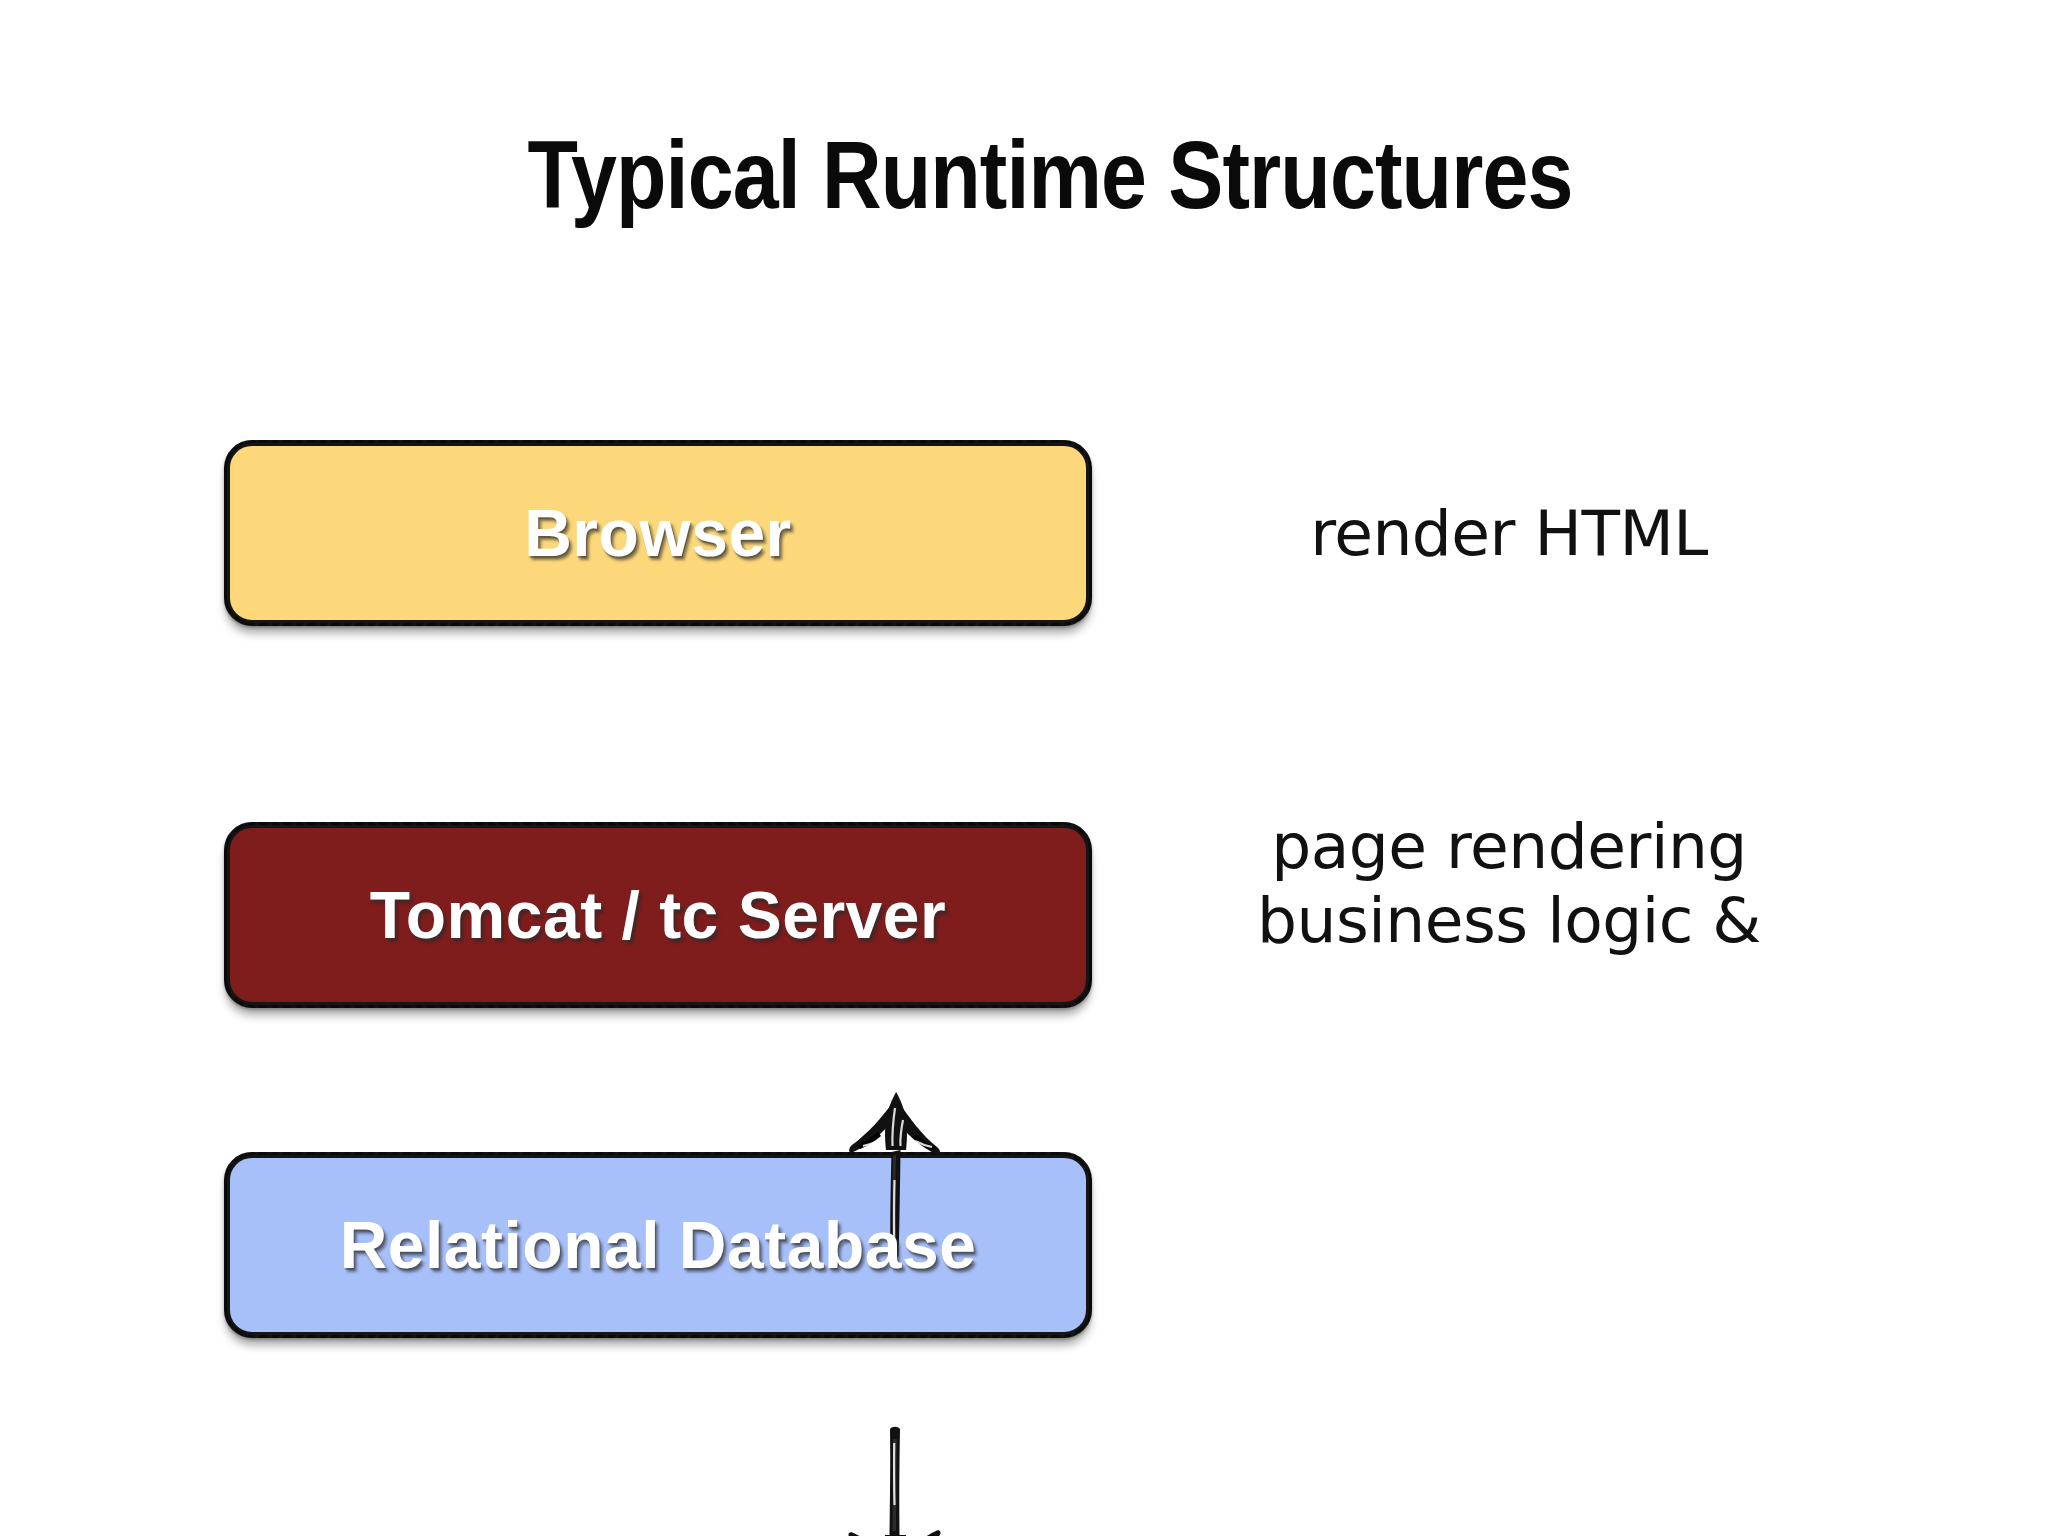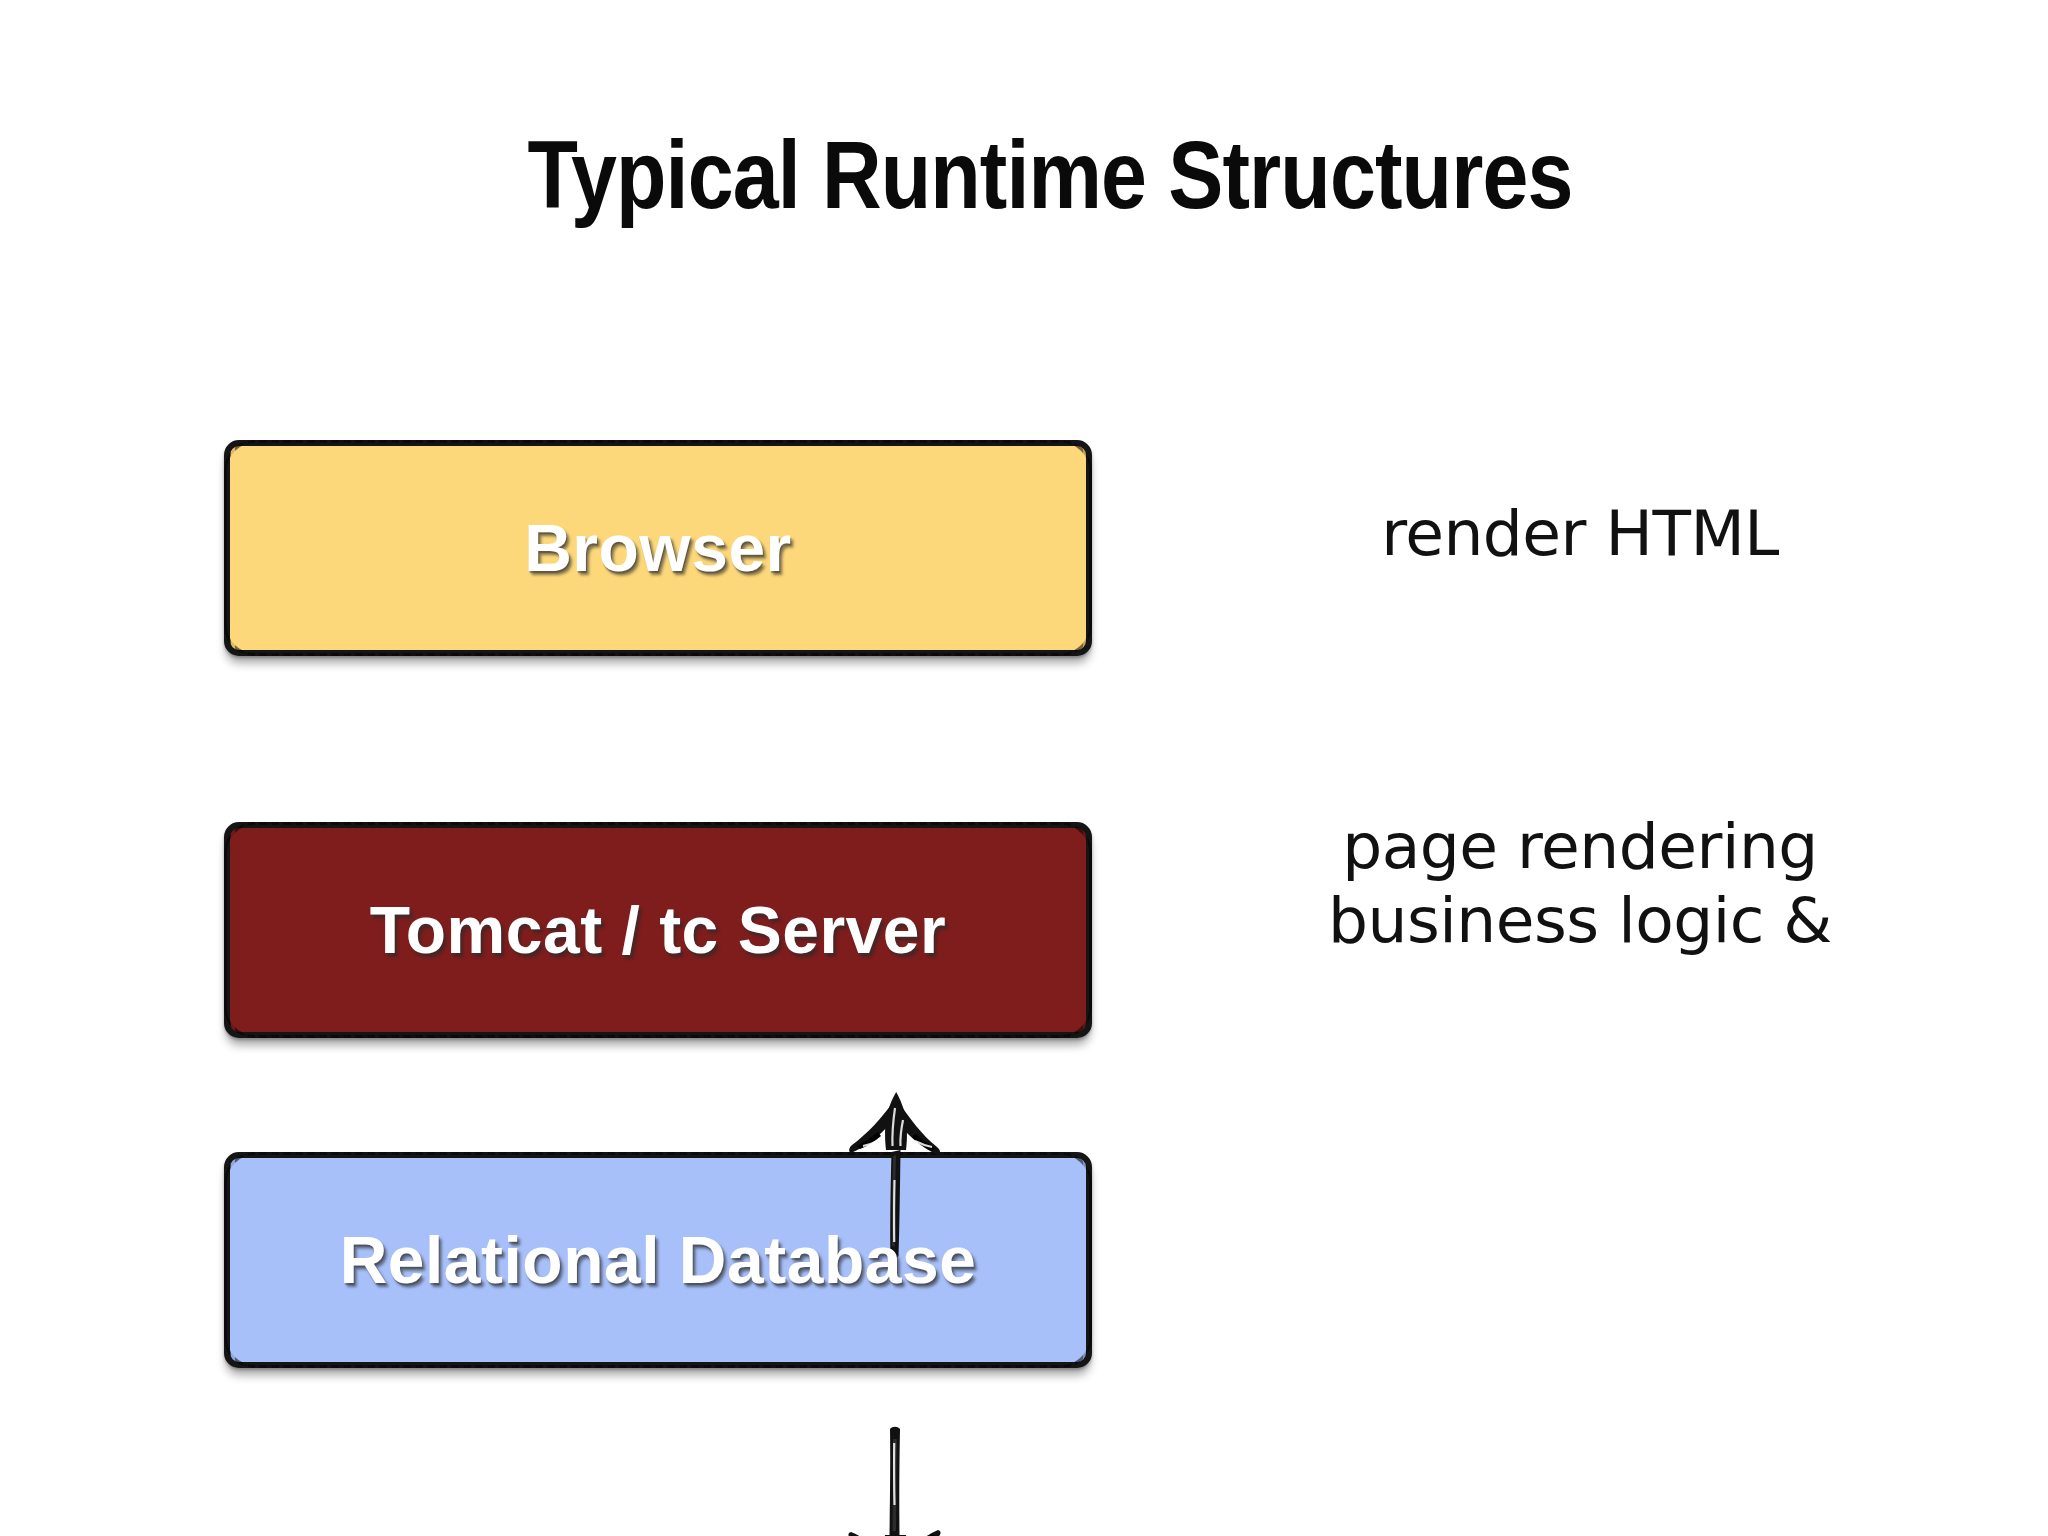--- a/index.html
+++ b/index.html
@@ -47,22 +47,22 @@
     left: 224px;
     top: 440px;
     width: 876px;
     height: 910px;
   }
 
   .node {
     position: absolute;
     left: 0;
     width: 868px;
-    height: 216px;
-    border-radius: 15px;
+    height: 186px;
+    border-radius: 28px;
     box-sizing: border-box;
     display: flex;
     align-items: center;
     justify-content: center;
     
     border: 6px solid #151515;
     box-shadow:
       0 9px 10px -2px rgba(0,0,0,0.34),
       0 2px 3px rgba(0,0,0,0.25);
     overflow: visible;
@@ -110,21 +110,21 @@
     width: 150px;
     height: 200px;
   }
   .arrow-up   { top: 620px; }
   .arrow-down { top: 985px; }
   .arrow svg { display: block; width: 150px; height: 200px; }
 
   
   .annotations {
     position: absolute;
-    left: 1270px;
+    left: 1199px;
     top: 440px;
     width: 620px;
     height: 910px;
   }
   .annot {
     position: absolute;
     left: 0;
     width: 620px;
     text-align: center;
     font-family: "DejaVu Sans", sans-serif;

